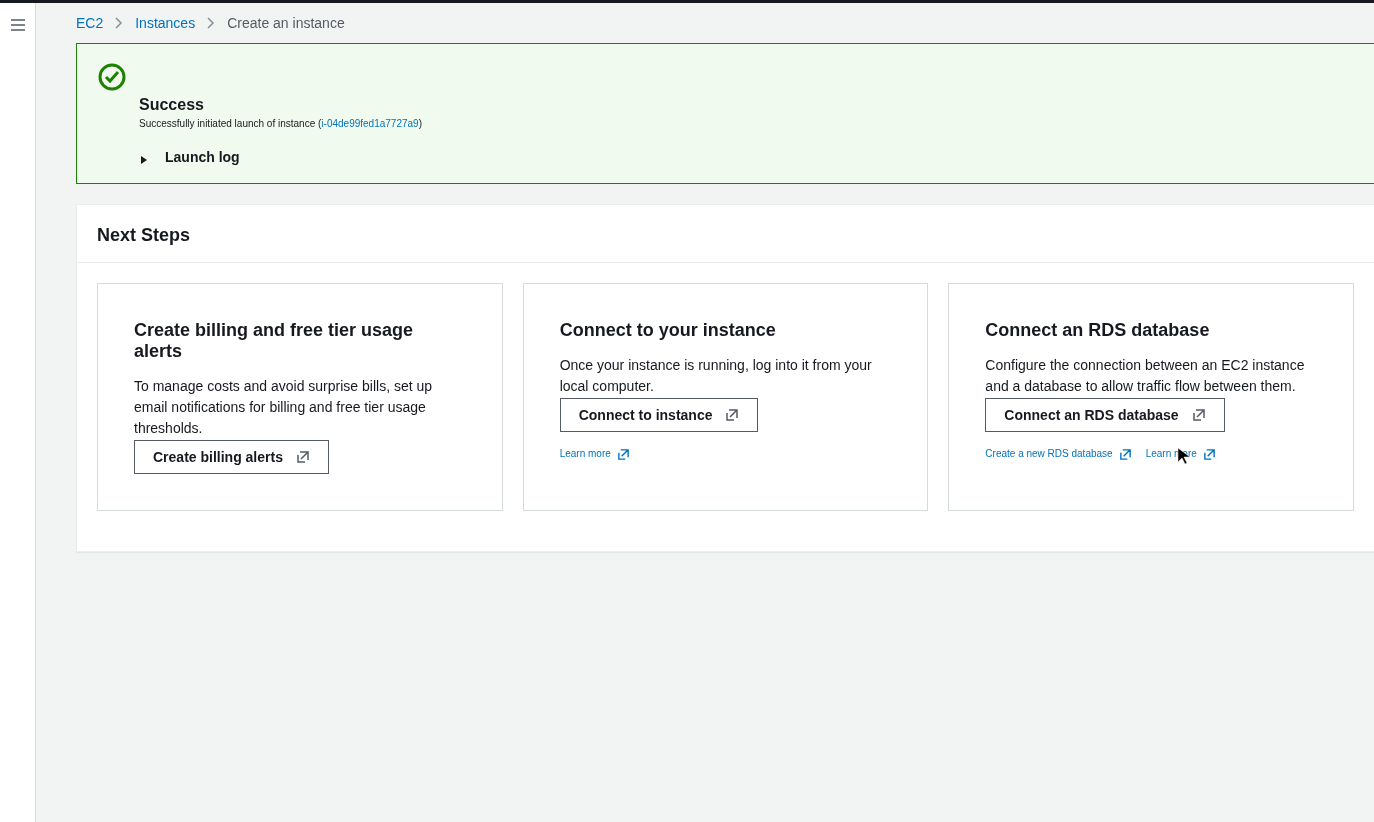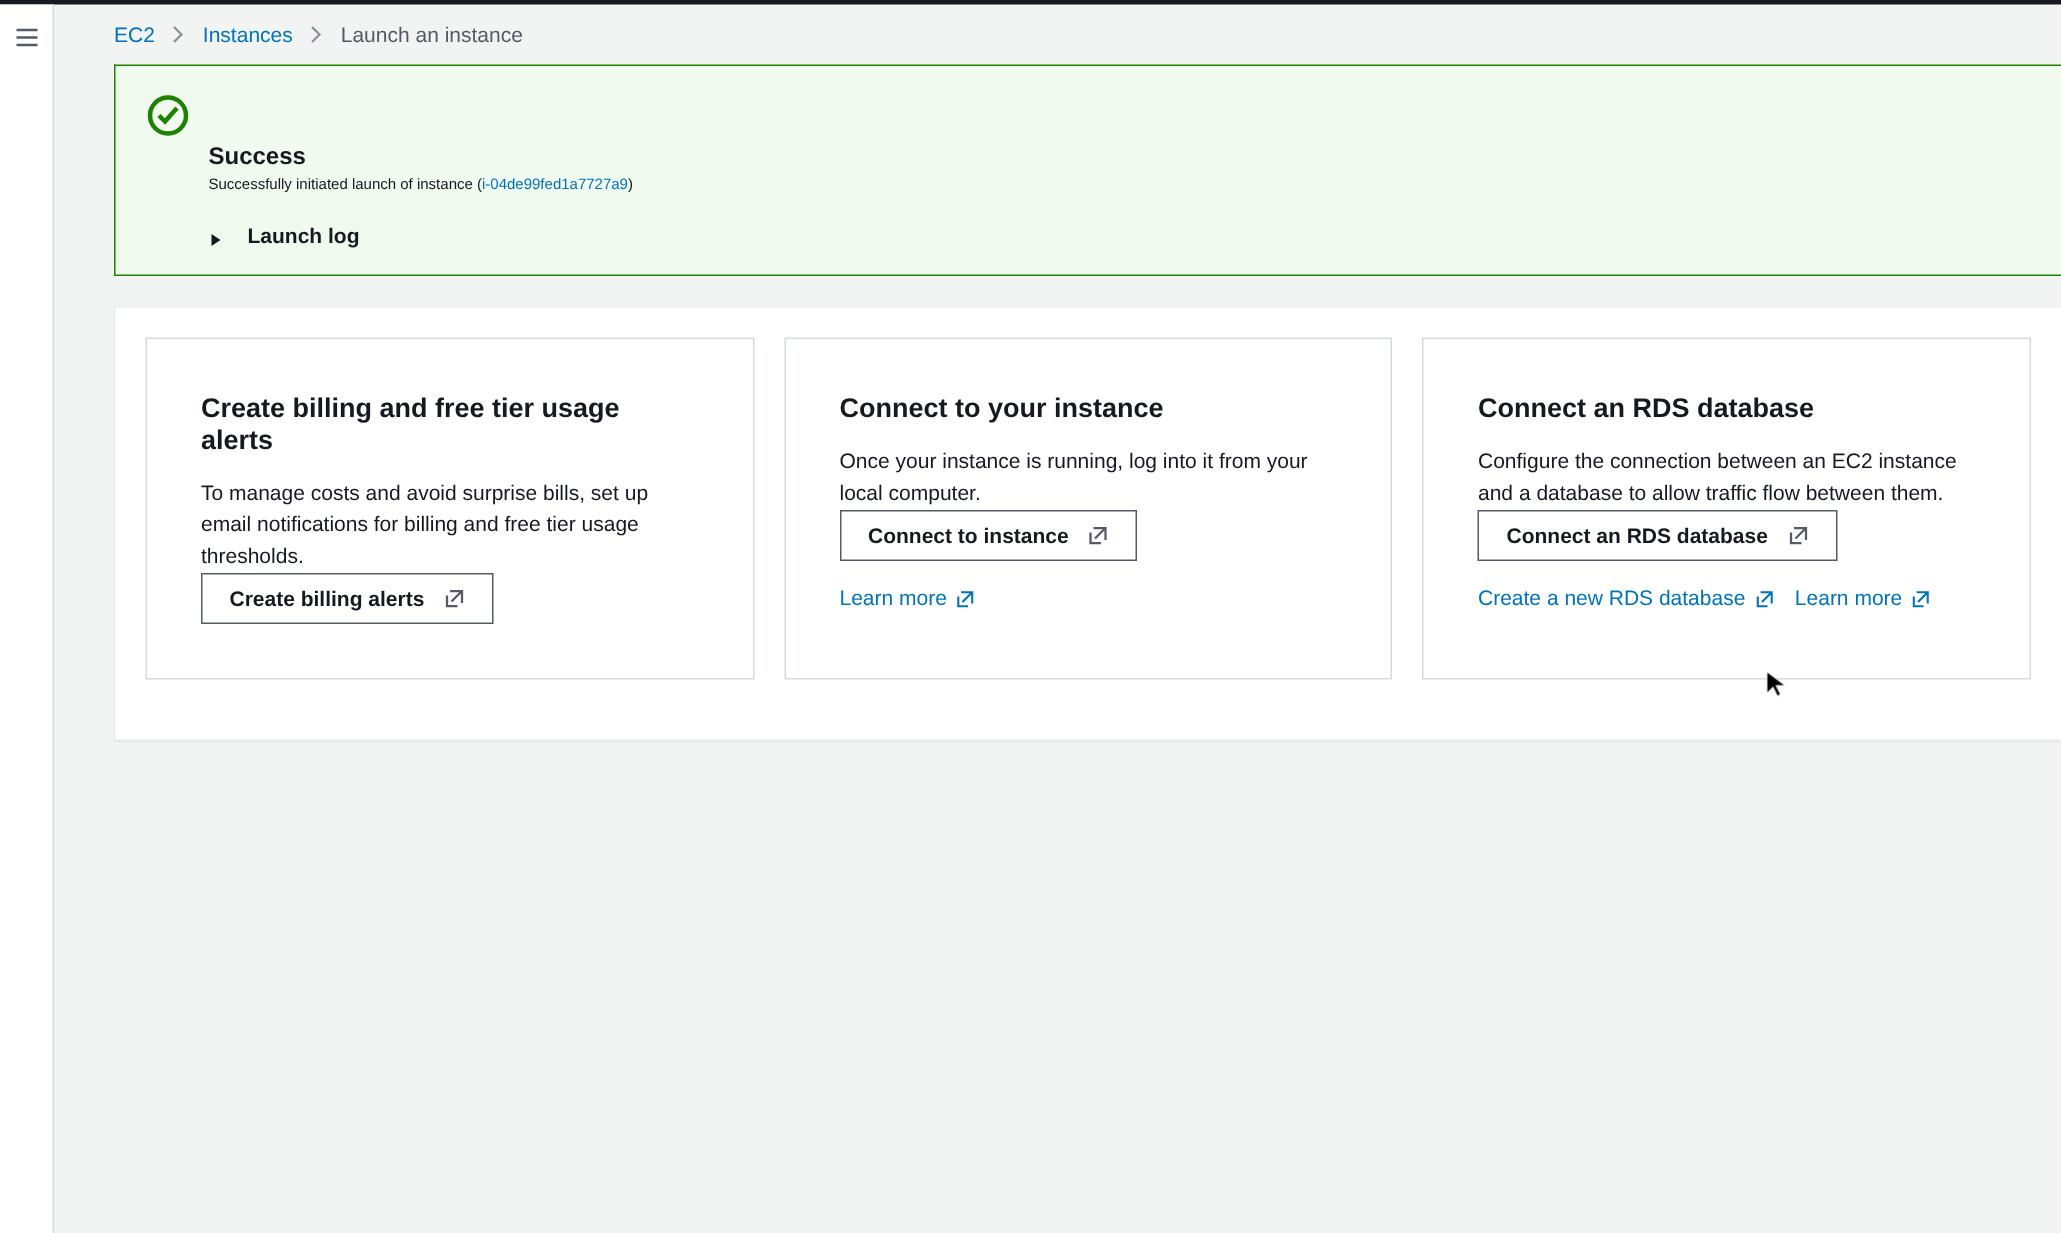--- a/index.html
+++ b/index.html
@@ -134,23 +134,23 @@
   .btn svg { display: block; }
   .card-links {
     margin-top: 16px;
     display: flex;
     gap: 14px;
     flex-wrap: wrap;
   }
   .link {
     color: #0073bb;
     text-decoration: none;
-    font-size: 14px;
+    font-size: 10px;
     display: inline-flex;
-    align-items: flex-end;
+    align-items: flex-start;
     gap: 6px;
   }
   .link svg { display: block; }
 
   .cursor {
     position: fixed;
     left: 1177px;
     top: 447px;
     pointer-events: none;
     z-index: 9999;
@@ -178,21 +178,21 @@
         <svg width="12" height="12" viewBox="0 0 12 12">
             <path d="M3 1l5 5-5 5" stroke="#879196" stroke-width="1.5" fill="none"></path>
           </svg>
       </span>
       <a href="#">Instances</a>
       <span class="sep">
         <svg width="12" height="12" viewBox="0 0 12 12">
             <path d="M3 1l5 5-5 5" stroke="#879196" stroke-width="1.5" fill="none"></path>
           </svg>
       </span>
-      <span class="current">Launch an instance</span>
+      <span class="current">Create an instance</span>
     </nav>
 
     <div class="success-banner">
       <span class="success-icon">
         <svg width="30" height="30" viewBox="0 0 30 30">
           <circle cx="15" cy="15" r="12" stroke="#1d8102" stroke-width="3" fill="none"></circle>
           <path d="M9 15l4 4 8-9" stroke="#1d8102" stroke-width="3" fill="none"></path>
         </svg>
       </span>
       <div class="success-content">
@@ -205,20 +205,23 @@
             <svg width="10" height="10" viewBox="0 0 10 10">
                 <path d="M2 1l6 4-6 4z" fill="#16191f"></path>
               </svg>
           </span>
           <span>Launch log</span>
         </div>
       </div>
     </div>
 
     <div class="next-steps-container">
+      <div class="next-steps-header">
+        <h2>Next Steps</h2>
+      </div>
       <div class="cards">
 
         <div class="card">
           <h3>Create billing and free tier usage alerts</h3>
           <p>To manage costs and avoid surprise bills, set up email notifications for billing and free tier usage thresholds.</p>
           <button class="btn">
             <span>Create billing alerts</span>
             <span>
               <svg width="14" height="14" viewBox="0 0 14 14">
                   <path d="M4 2h8v8M12 2L5 9M2 5v7h7" stroke="#545b64" stroke-width="1.5" fill="none"></path>

